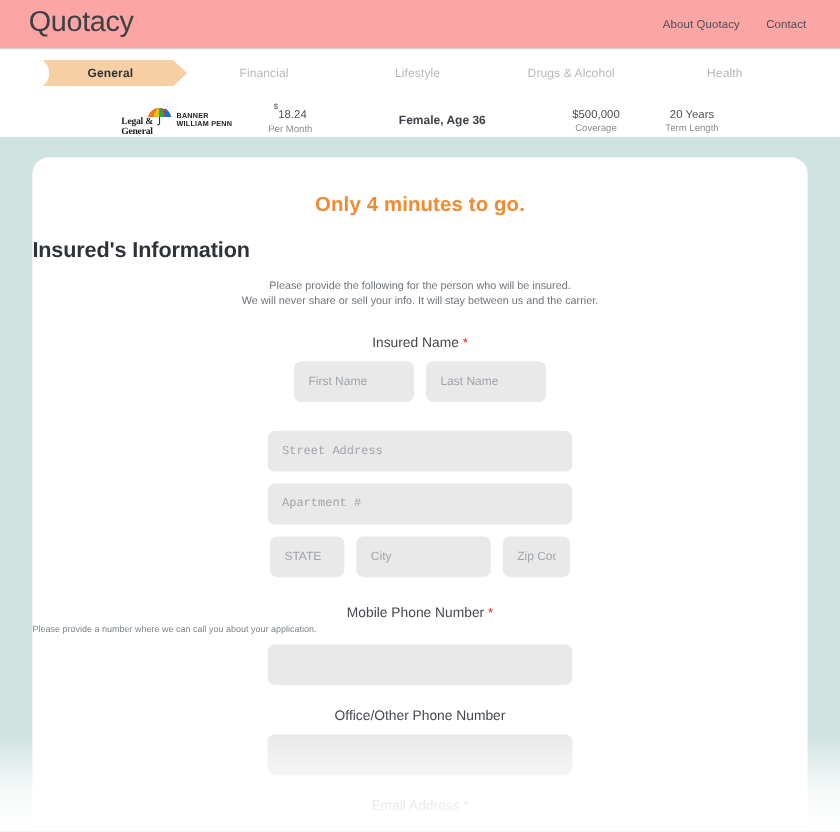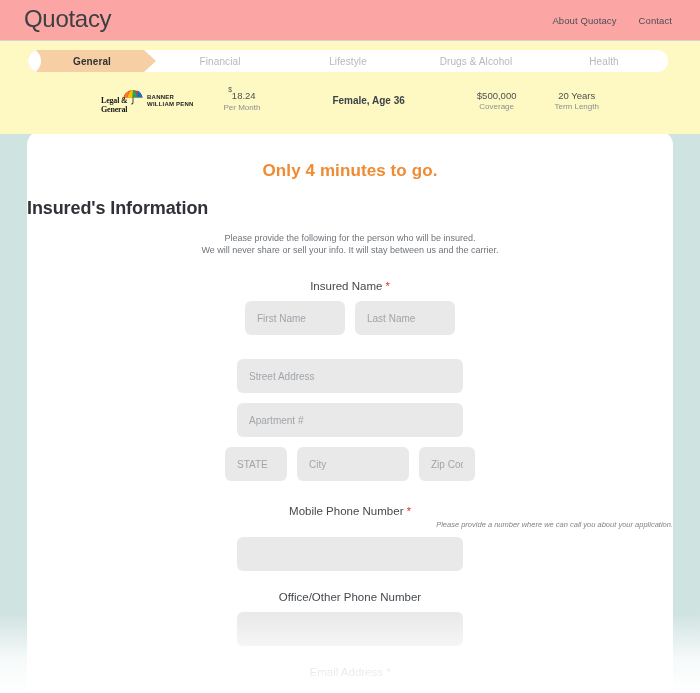--- a/index.html
+++ b/index.html
@@ -54,22 +54,22 @@
     color: #4a4f54;
     text-decoration: none;
     letter-spacing: 0.1px;
   }
 
   
   .gray-band {
     position: absolute;
     top: 40px; left: 0;
     width: 700px;
-    height: 94px;
-    background: #fef9c3;
+    height: 74px;
+    background: #ffffff;
     border-top: 1px solid #d2d2d2;
     z-index: 5;
   }
 
   
   .progress-bar {
     position: absolute;
     top: 9px;
     left: 28px;
     width: 640px;
@@ -244,26 +244,25 @@
 
   .field-label {
     text-align: center;
     font-size: 11.5px;
     color: #45494e;
     margin-bottom: 9px;
   }
   .req { color: #e02b20; font-size: 11px; }
 
   .field-help {
-    text-align: right;
+    text-align: left;
     font-size: 7.5px;
     color: #7e8489;
     margin-top: -6px;
     margin-bottom: 8px;
-    font-style: italic;
   }
 
   .row {
     display: flex;
     justify-content: center;
     gap: 10px;
   }
   .row + .row { margin-top: 10px; }
 
   .inp {
@@ -273,21 +272,21 @@
     height: 34px;
     padding: 0 12px;
     font-family: "Liberation Sans", sans-serif;
     font-size: 10px;
     color: #555a5f;
     outline: none;
   }
   .inp::placeholder { color: #a0a5aa; }
 
   .w-half { width: 100px; }
-  .w-full { width: 226px; }
+  .w-full { width: 254px; font-family: Liberation Mono, monospace; }
   .w-city { width: 112px; }
   .w-state { width: 62px; }
   .w-zip   { width: 56px; }
 
   
   .fade-mask {
     position: absolute;
     left: 0;
     bottom: 0;
     width: 100%;

